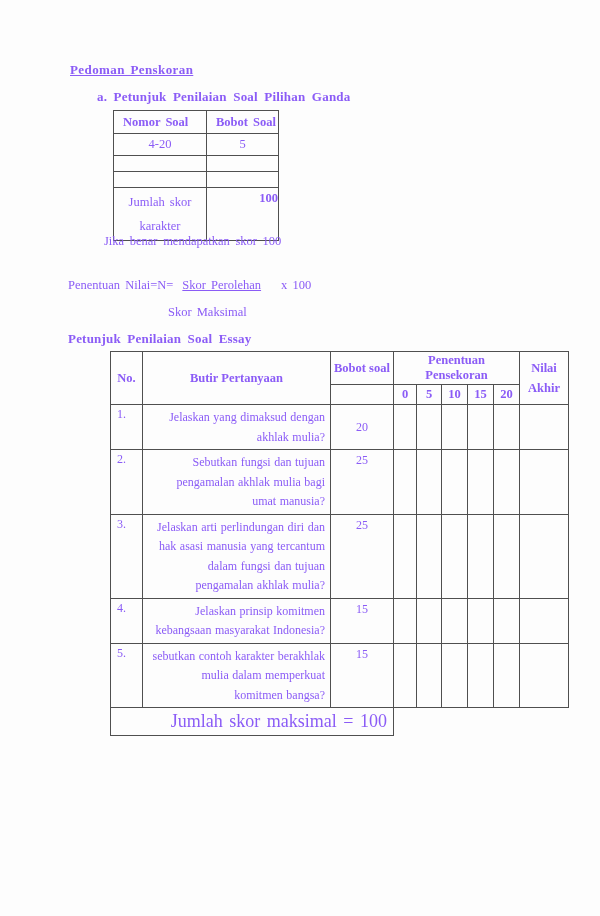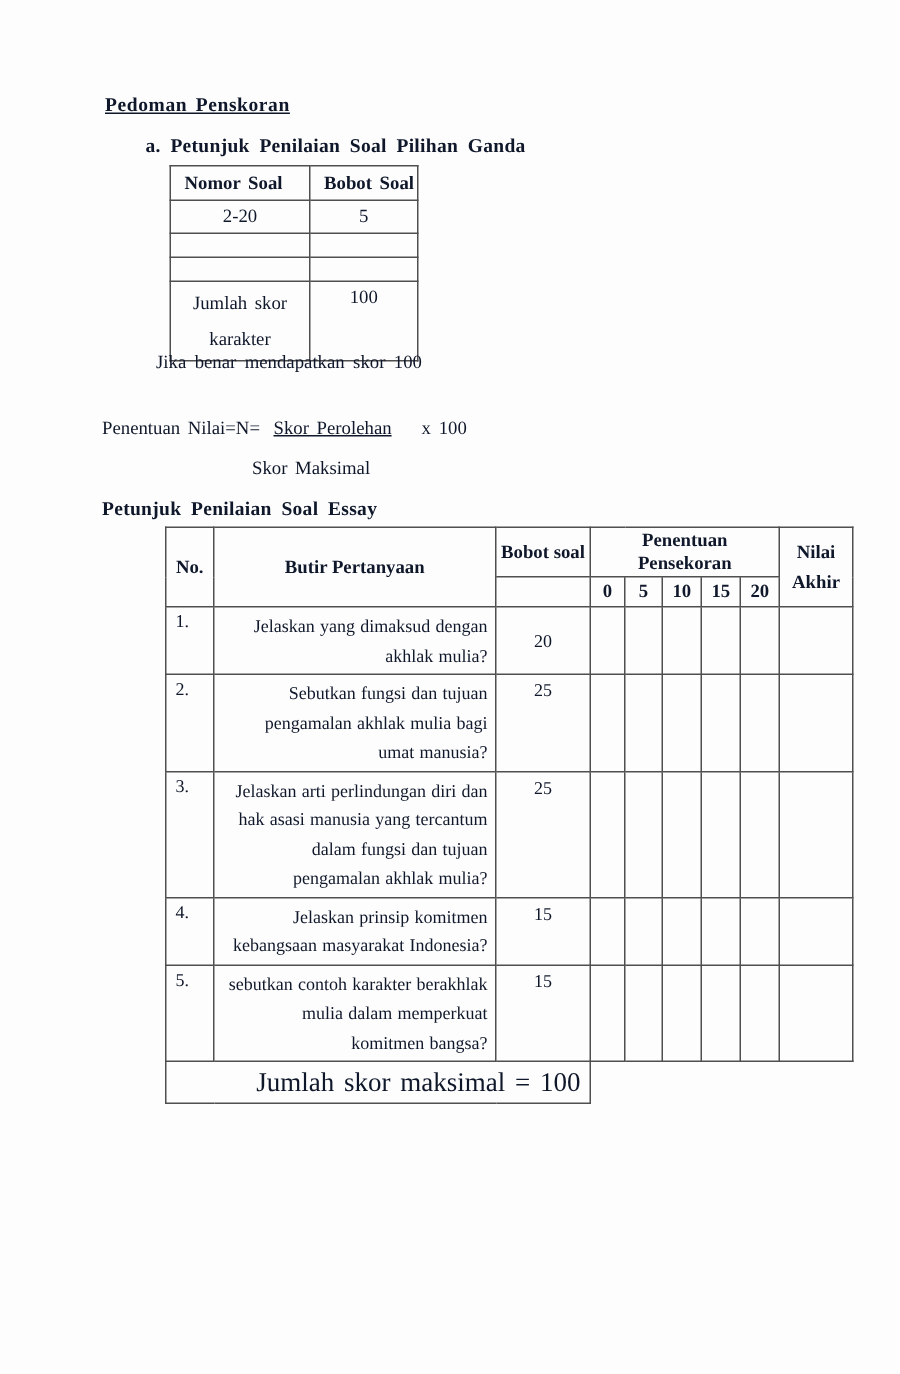--- a/index.html
+++ b/index.html
@@ -1,42 +1,42 @@
 <!DOCTYPE html>
 <html><head>
 <meta charset="utf-8">
 <style>
   * { margin:0; padding:0; box-sizing:border-box; }
   html,body { background:#e9e9e9; }
   .page {
     position:relative; width:600px; height:916px;
     background:#fdfdfd; margin:0 auto;
     font-family:"Liberation Serif", serif;
-    color:#0f172a;
+    color:#8b5cf6;
     overflow:hidden;
     padding-left:44px;
   }
   .doc-title {
     position:absolute; left:70px; top:62px;
     font-size:13px; font-weight:bold;
     text-decoration:underline; letter-spacing:0.4px; word-spacing:2px;
   }
   .section-a {
     position:absolute; left:97px; top:89px;
     font-size:13px; font-weight:bold; letter-spacing:0.2px; word-spacing:3px;
   }
   table { border-collapse:collapse; table-layout:fixed; }
   td, th { border:1px solid #4f4f4f; font-size:12.5px; overflow:hidden; }
 
   
   .mc-table { position:absolute; left:113px; top:110px; }
   .mc-table th { text-align:left; padding-left:9px; font-weight:bold; word-spacing:2px; }
   .mc-center { text-align:center; }
   .mc-jumlah { text-align:center; vertical-align:middle; line-height:24px; padding:2px 4px; word-spacing:2px; }
-  .mc-top { vertical-align:top; text-align:center; padding-top:3px; }
+  .mc-top { vertical-align:top; text-align:right; padding-top:3px;font-weight:bold; }
 
   .note { position:absolute; font-size:12.5px; word-spacing:2.5px; }
   .note-benar { left:104px; top:234px; }
   .note-salah { left:68px; top:256px; }
 
   .formula { position:absolute; left:68px; top:278px; font-size:12.5px; word-spacing:2px; white-space:nowrap; }
   .formula .num { margin-left:9px; text-decoration:underline; }
   .formula .mult { margin-left:20px; }
   .denominator { position:absolute; left:168px; top:305px; font-size:12.5px; word-spacing:2px; }
 
@@ -68,21 +68,21 @@
     <colgroup>
         <col style="width:93px">
         <col style="width:72px">
       </colgroup>
     <tbody>
         <tr style="height:23px">
       <th>Nomor Soal</th>
       <th>Bobot Soal</th>
     </tr>
     <tr style="height:22px">
-      <td class="mc-center">2-20</td>
+      <td class="mc-center">4-20</td>
       <td class="mc-center">5</td>
     </tr>
     <tr style="height:16px">
       <td></td>
       <td></td>
     </tr>
     <tr style="height:16px">
       <td></td>
       <td></td>
     </tr>

